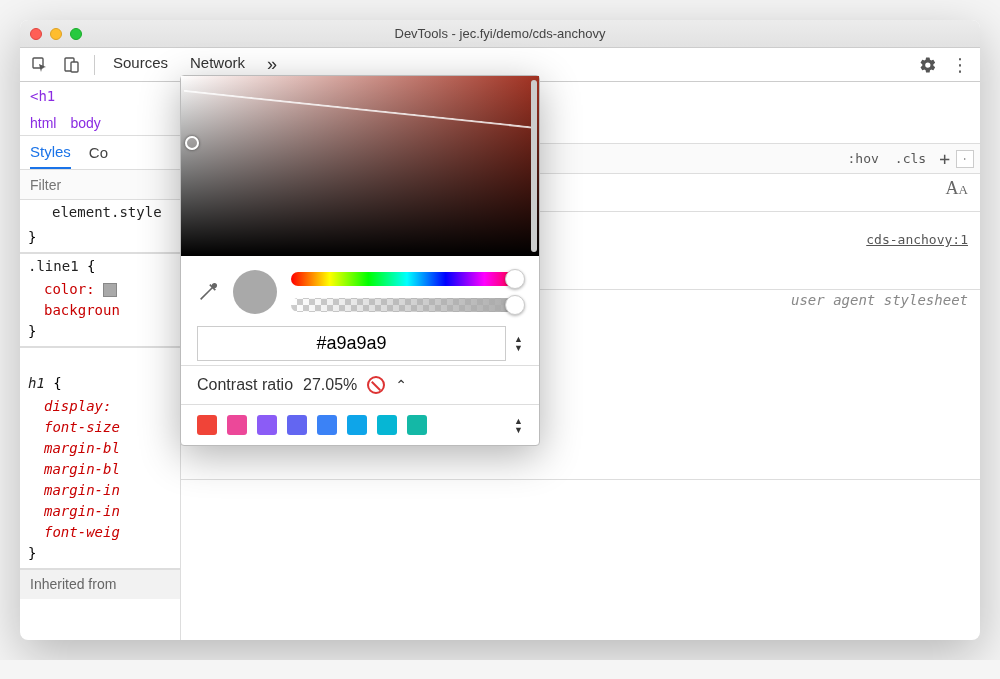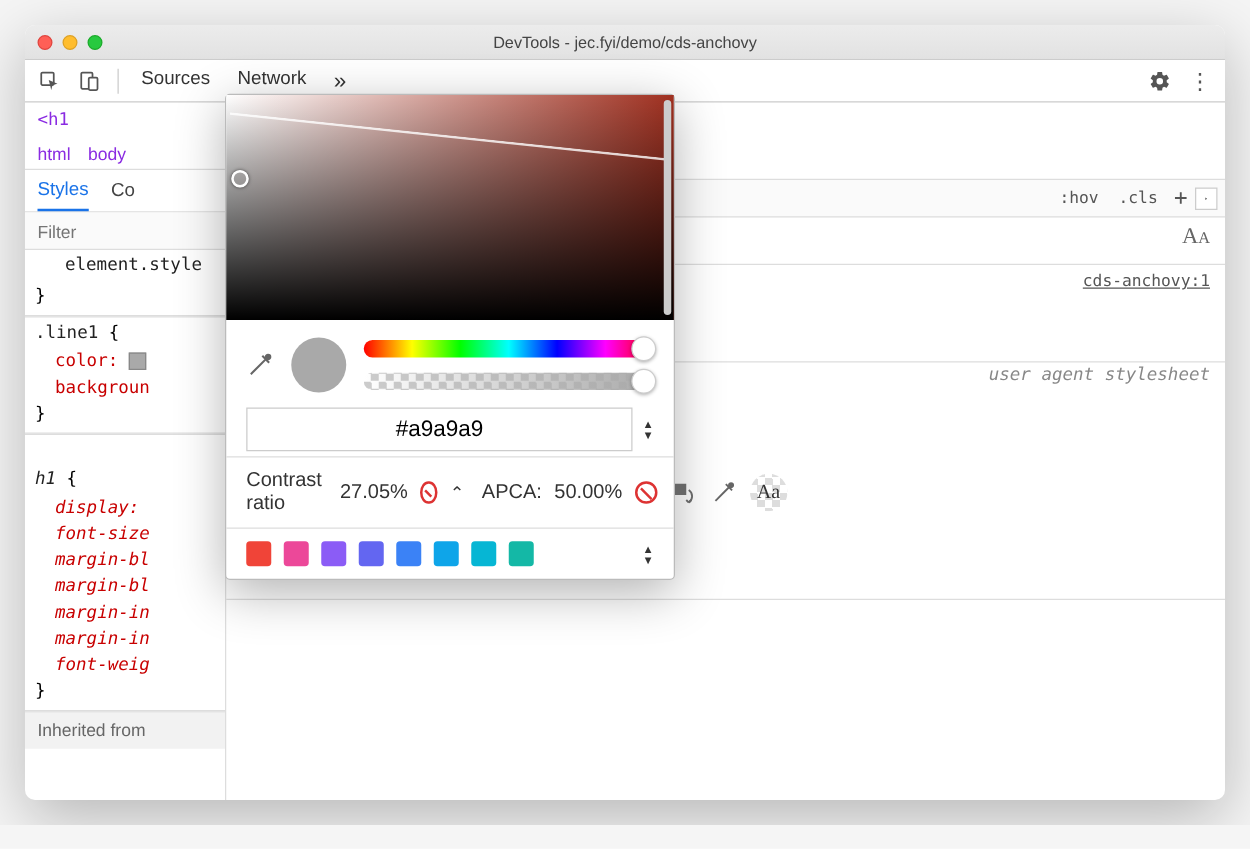--- a/index.html
+++ b/index.html
@@ -82,21 +82,21 @@
     .plus { font-size:18px; color:#555; padding: 0 4px;}
     .styles-body {
       flex:1; overflow:auto; font-family: Menlo, monospace; font-size:14px;
       line-height:1.5;
     }
     .rule { border-bottom:1px solid #ddd; padding:2px 8px 4px 8px;}
     .sel { color:#222; }
     .prop { padding-left:24px; color:#c80000; }
     .swatch { display:inline-block; width:14px; height:14px; background:#a9a9a9; border:1px solid #888; vertical-align:middle; margin-right:2px;}
     .fontaa { position:absolute; right:12px; top:4px; font-size:18px; color:#666; font-family:serif;}
-    .srclink { position:absolute; right:12px; top:6px; font-size:13px; color:#555; text-decoration:underline; font-family:monospace;}
+    .srclink { position:absolute; right:12px; top:20px; font-size:13px; color:#555; text-decoration:underline; font-family:monospace;}
     .uas { position:absolute; right:12px; top:2px; font-size:14px; color:#888; font-style:italic; font-family:monospace;}
     .rule-group { position:relative; border-bottom:1px solid #ddd;}
     .inherited { background:#f2f2f2; padding:4px 10px; font-size:14px; color:#666; font-family:-apple-system,sans-serif;}
 
     
     .picker {
       position:absolute;
       left: 160px; top: 55px;
       width: 360px;
       background:#fff;
@@ -300,39 +300,20 @@
           <span>▲</span>
           <span>▼</span>
         </div>
     </div>
     <div class="contrast-sec">
       <div class="contrast-line-row">
         <span>Contrast ratio</span>
         <span>27.05%</span>
         <span class="no-sign"></span>
         <span class="expander">⌃</span>
-      </div>
-      <div class="contrast-line-row">
-        <span>APCA:</span>
-        <span>50.00%</span>
-        <span class="no-sign"></span>
-        <span class="icon-btn">
-          <svg width="20" height="20" viewBox="0 0 20 20" fill="#666">
-              <rect x="3" y="3" width="9" height="9"></rect>
-              <path d="M14 8 A6 6 0 0 1 14 18" fill="none" stroke="#666" stroke-width="1.5"></path>
-              <path d="M14 18 l-2 -2 M14 18 l2 -2" stroke="#666" stroke-width="1.5"></path>
-            </svg>
-        </span>
-        <span class="icon-btn">
-          <svg viewBox="0 0 24 24" width="20" height="20" fill="none" stroke="#666" stroke-width="1.8">
-              <path d="M18 6 L12 12 M14 4 L20 10 M12 12 L5 19 L4 20"></path>
-              <circle cx="19" cy="5" r="2" fill="#666"></circle>
-            </svg>
-        </span>
-        <span class="aa-circle">Aa</span>
       </div>
     </div>
     <div class="palette">
       <span class="pal-sw" style="background:#f04438"></span>
       <span class="pal-sw" style="background:#ec4899"></span>
       <span class="pal-sw" style="background:#8b5cf6"></span>
       <span class="pal-sw" style="background:#6366f1"></span>
       <span class="pal-sw" style="background:#3b82f6"></span>
       <span class="pal-sw" style="background:#0ea5e9"></span>
       <span class="pal-sw" style="background:#06b6d4"></span>

